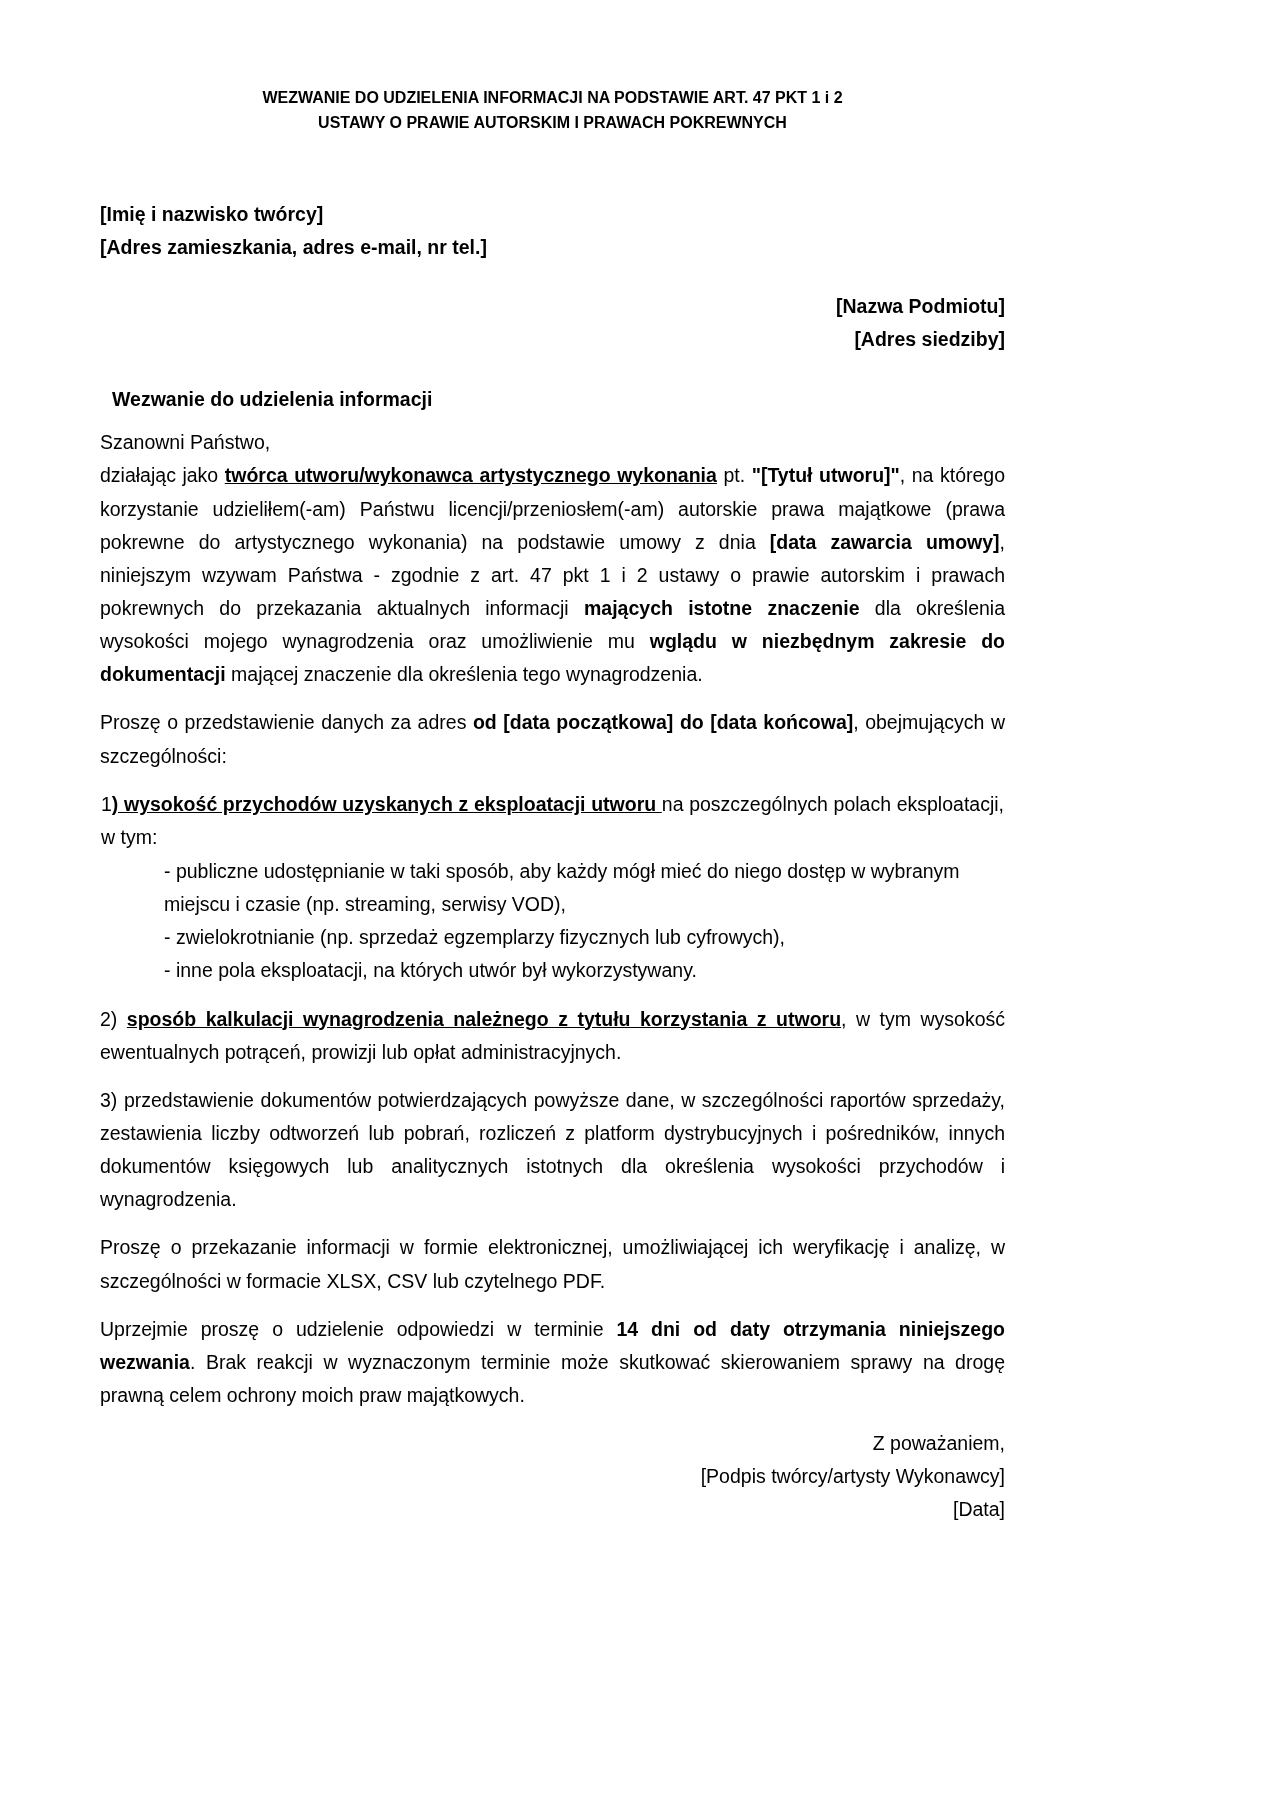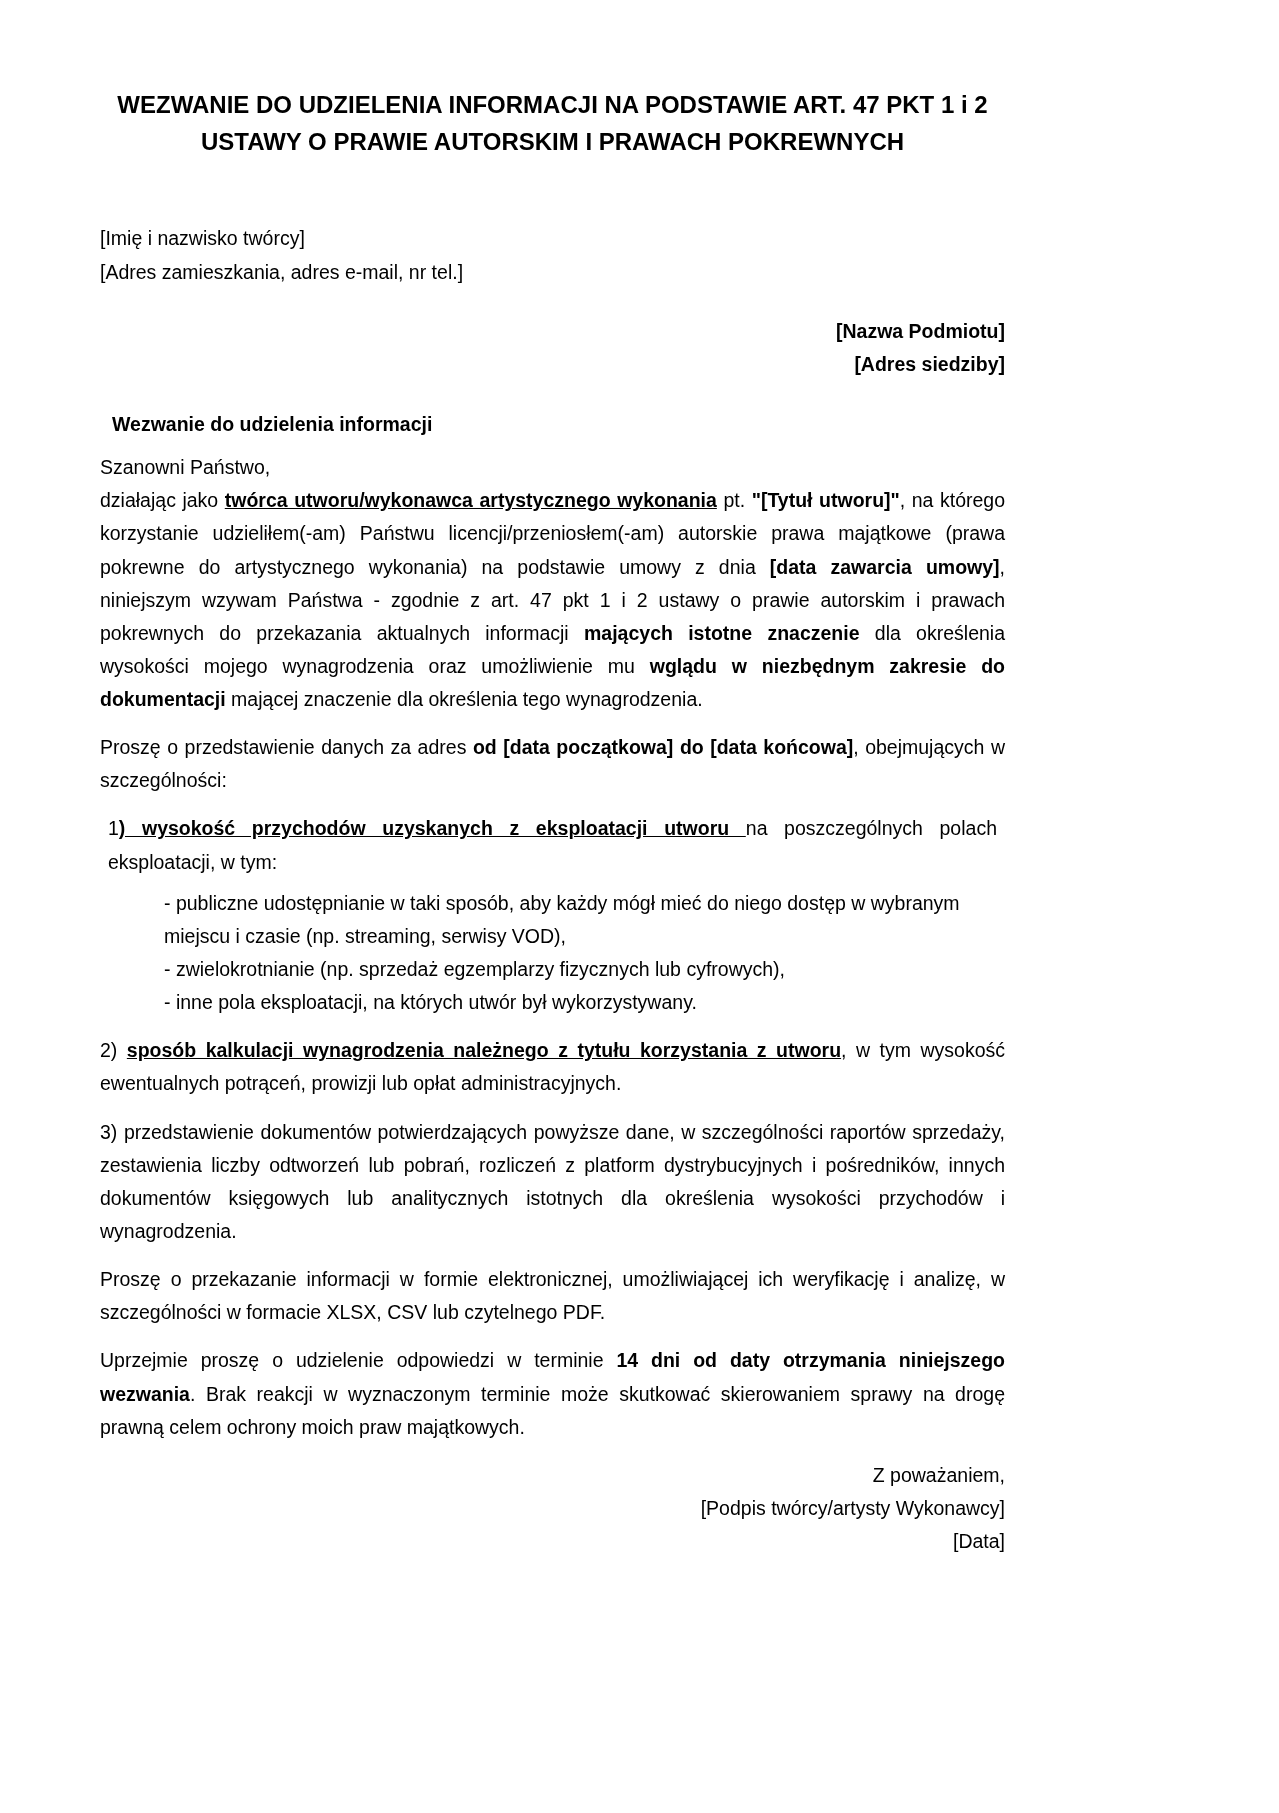--- a/index.html
+++ b/index.html
@@ -18,26 +18,26 @@
     line-height: 1.7;
     box-sizing: border-box;
   }
   .content {
     box-sizing: border-box;
     padding: 86px 274px 60px 100px; 
   }
   .doc-title {
     text-align: center;
     font-weight: 700;
-    font-size: 24px;
+    font-size: 16px;
     line-height: 1.55;
     margin: 0 0 62px 0;
   }
   .sender-block {
-    font-weight: 400;
+    font-weight: 700;
     margin: 0 0 26px 0;
   }
   .recipient-block {
     font-weight: 700;
     text-align: right;
     margin: 0 0 27px 0;
   }
   .subject {
     font-weight: 700;
     margin: 0 0 10px 12px;
@@ -46,21 +46,21 @@
     margin: 0 0 0 0;
   }
   p.para {
     margin: 0 0 15px 0;
     text-align: justify;
   }
   .list-block {
     margin: 0 0 15px 0;
   }
   .list-block p {
-    margin: 8px;
+    margin: 1px;
     text-align: justify;
   }
   .sub-bullets {
     padding-left: 64px;
     text-align: left;
   }
   .closing-block {
     text-align: right;
     margin: 4px 0 0 0;
   }

